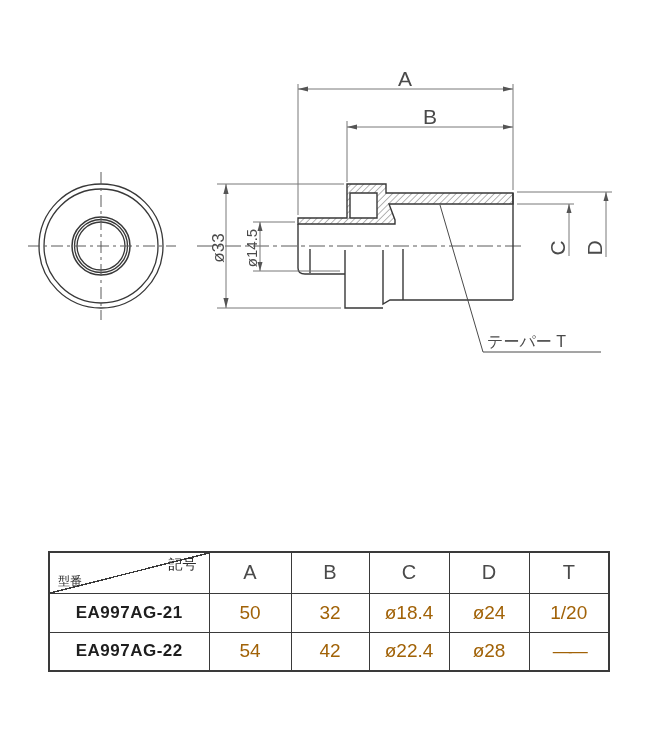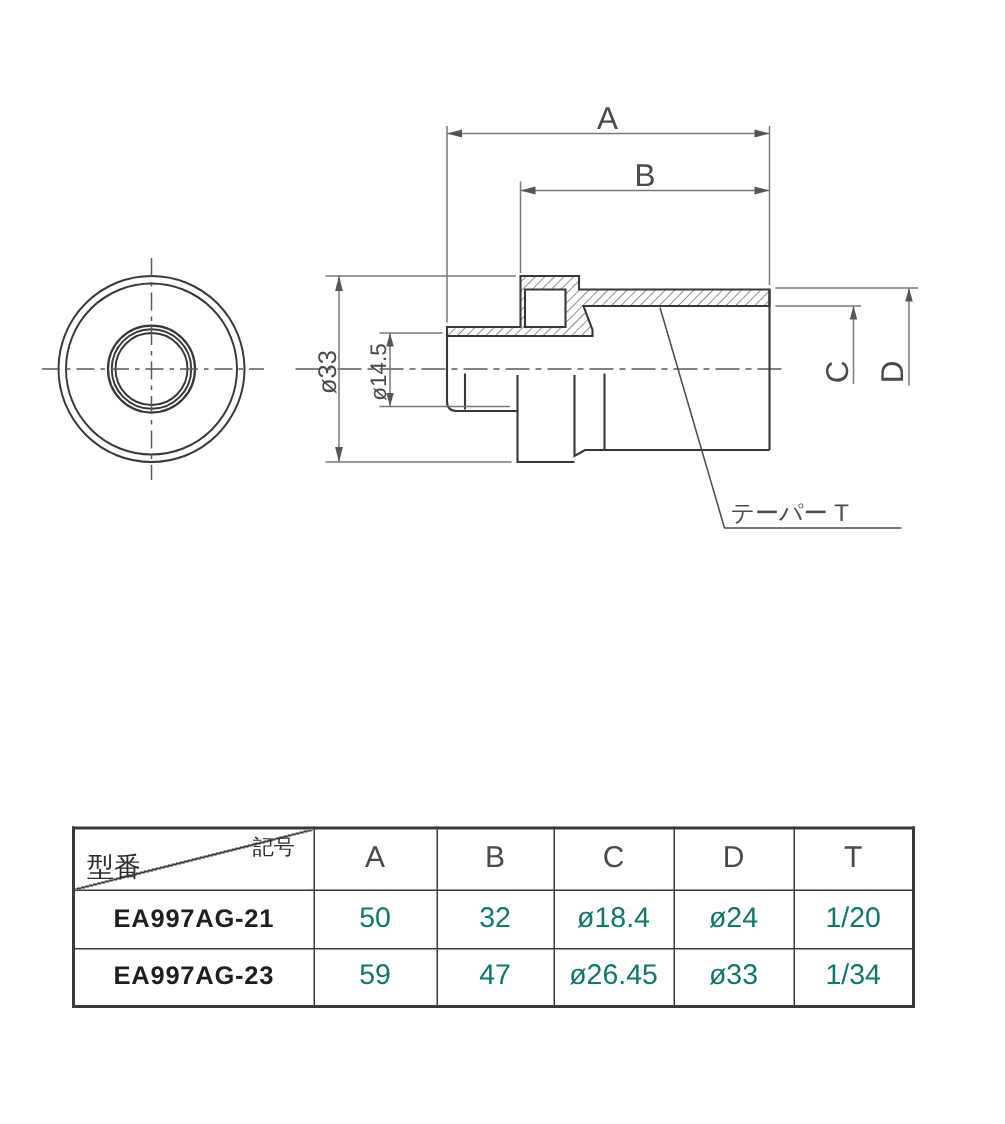--- a/index.html
+++ b/index.html
@@ -12,28 +12,28 @@
               table-layout:fixed;width:560px;}
   #spec-table td{border:1px solid #3a3a3a;padding:0;text-align:center;
                  vertical-align:middle;overflow:hidden;}
   #spec-table{border:2px solid #3a3a3a;}
   .col-model{width:160px;}
   .col-val{width:80px;}
   tr.hdr{height:41px;}
   tr.datarow{height:39px;}
   .hdr-letter{font-size:20px;color:#4a4a4a;font-weight:400;}
   .model-cell{font-size:17px;font-weight:bold;color:#1e1e1e;letter-spacing:0.5px;}
-  .val-cell{font-size:19px;color:#0f766e;font-weight:400;}
+  .val-cell{font-size:19px;color:#a16207;font-weight:400;}
   
   .corner-cell{position:relative;
      background:linear-gradient(to bottom right,
         transparent calc(50% - 0.7px), #3a3a3a calc(50% - 0.7px),
         #3a3a3a calc(50% + 0.7px), transparent calc(50% + 0.7px));}
   .corner-top{position:absolute;top:3px;right:12px;font-size:14px;color:#2c2c2c;}
-  .corner-bottom{position:absolute;bottom:3px;left:8px;font-size:18px;color:#2c2c2c;}
+  .corner-bottom{position:absolute;bottom:3px;left:8px;font-size:12px;color:#2c2c2c;}
 </style>
 </head>
 <body>
 
 <div id="page">
 
   <svg id="drawing" width="670" height="545" viewBox="0 0 670 545">
     <defs>
       <pattern id="hatch" width="4.5" height="4.5" patternUnits="userSpaceOnUse" patternTransform="rotate(-45)">
         <line x1="0" y1="0" x2="4.5" y2="0" stroke="#5a5a5a" stroke-width="0.9"></line>
@@ -140,23 +140,23 @@
       </tr>
       <tr class="datarow">
         <td class="model-cell">EA997AG-21</td>
         <td class="val-cell">50</td>
         <td class="val-cell">32</td>
         <td class="val-cell">ø18.4</td>
         <td class="val-cell">ø24</td>
         <td class="val-cell">1/20</td>
       </tr>
       <tr class="datarow">
-        <td class="model-cell">EA997AG-23</td>
-        <td class="val-cell">59</td>
-        <td class="val-cell">47</td>
-        <td class="val-cell">ø26.45</td>
-        <td class="val-cell">ø33</td>
-        <td class="val-cell">1/34</td>
+        <td class="model-cell">EA997AG-22</td>
+        <td class="val-cell">54</td>
+        <td class="val-cell">42</td>
+        <td class="val-cell">ø22.4</td>
+        <td class="val-cell">ø28</td>
+        <td class="val-cell" style="letter-spacing:-3px;">——</td>
       </tr>
     </tbody>
   </table>
 
 </div>
 
 </body></html>

